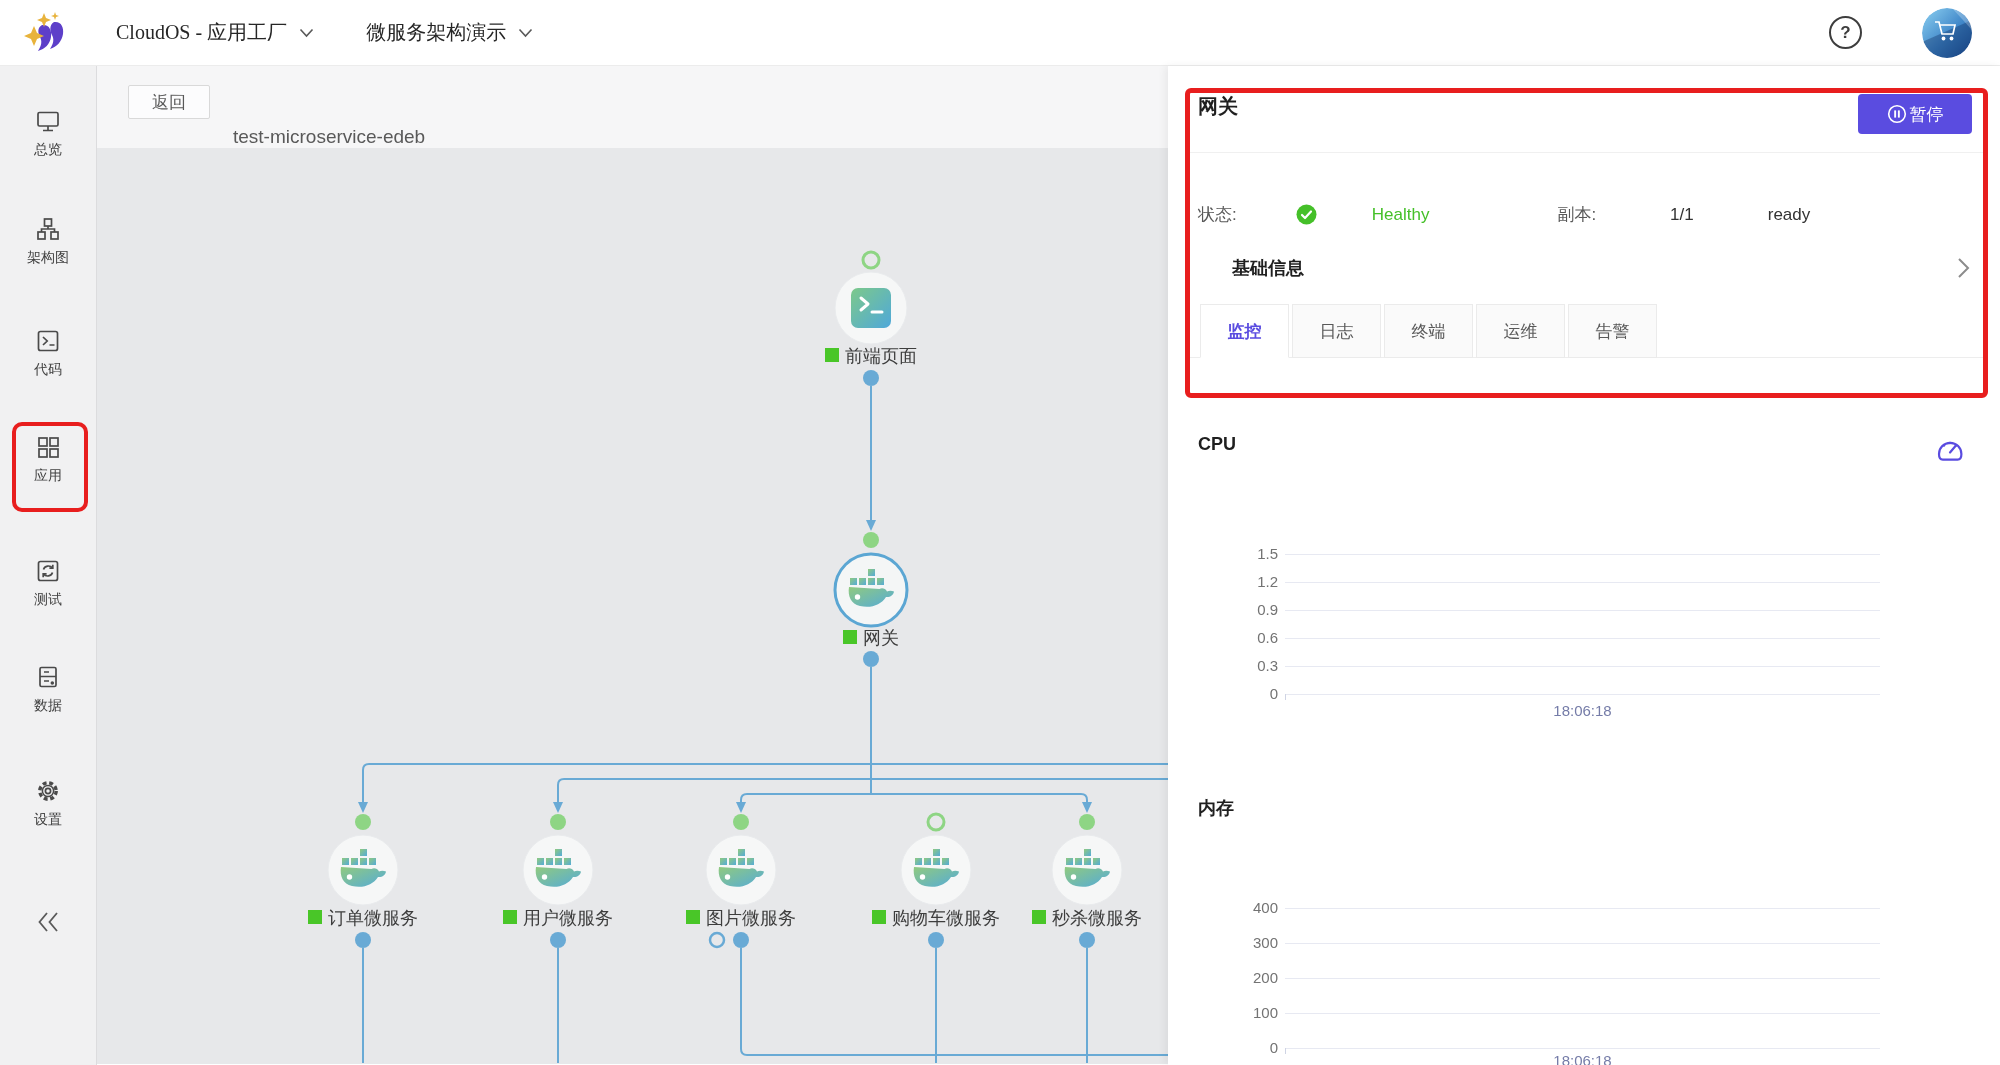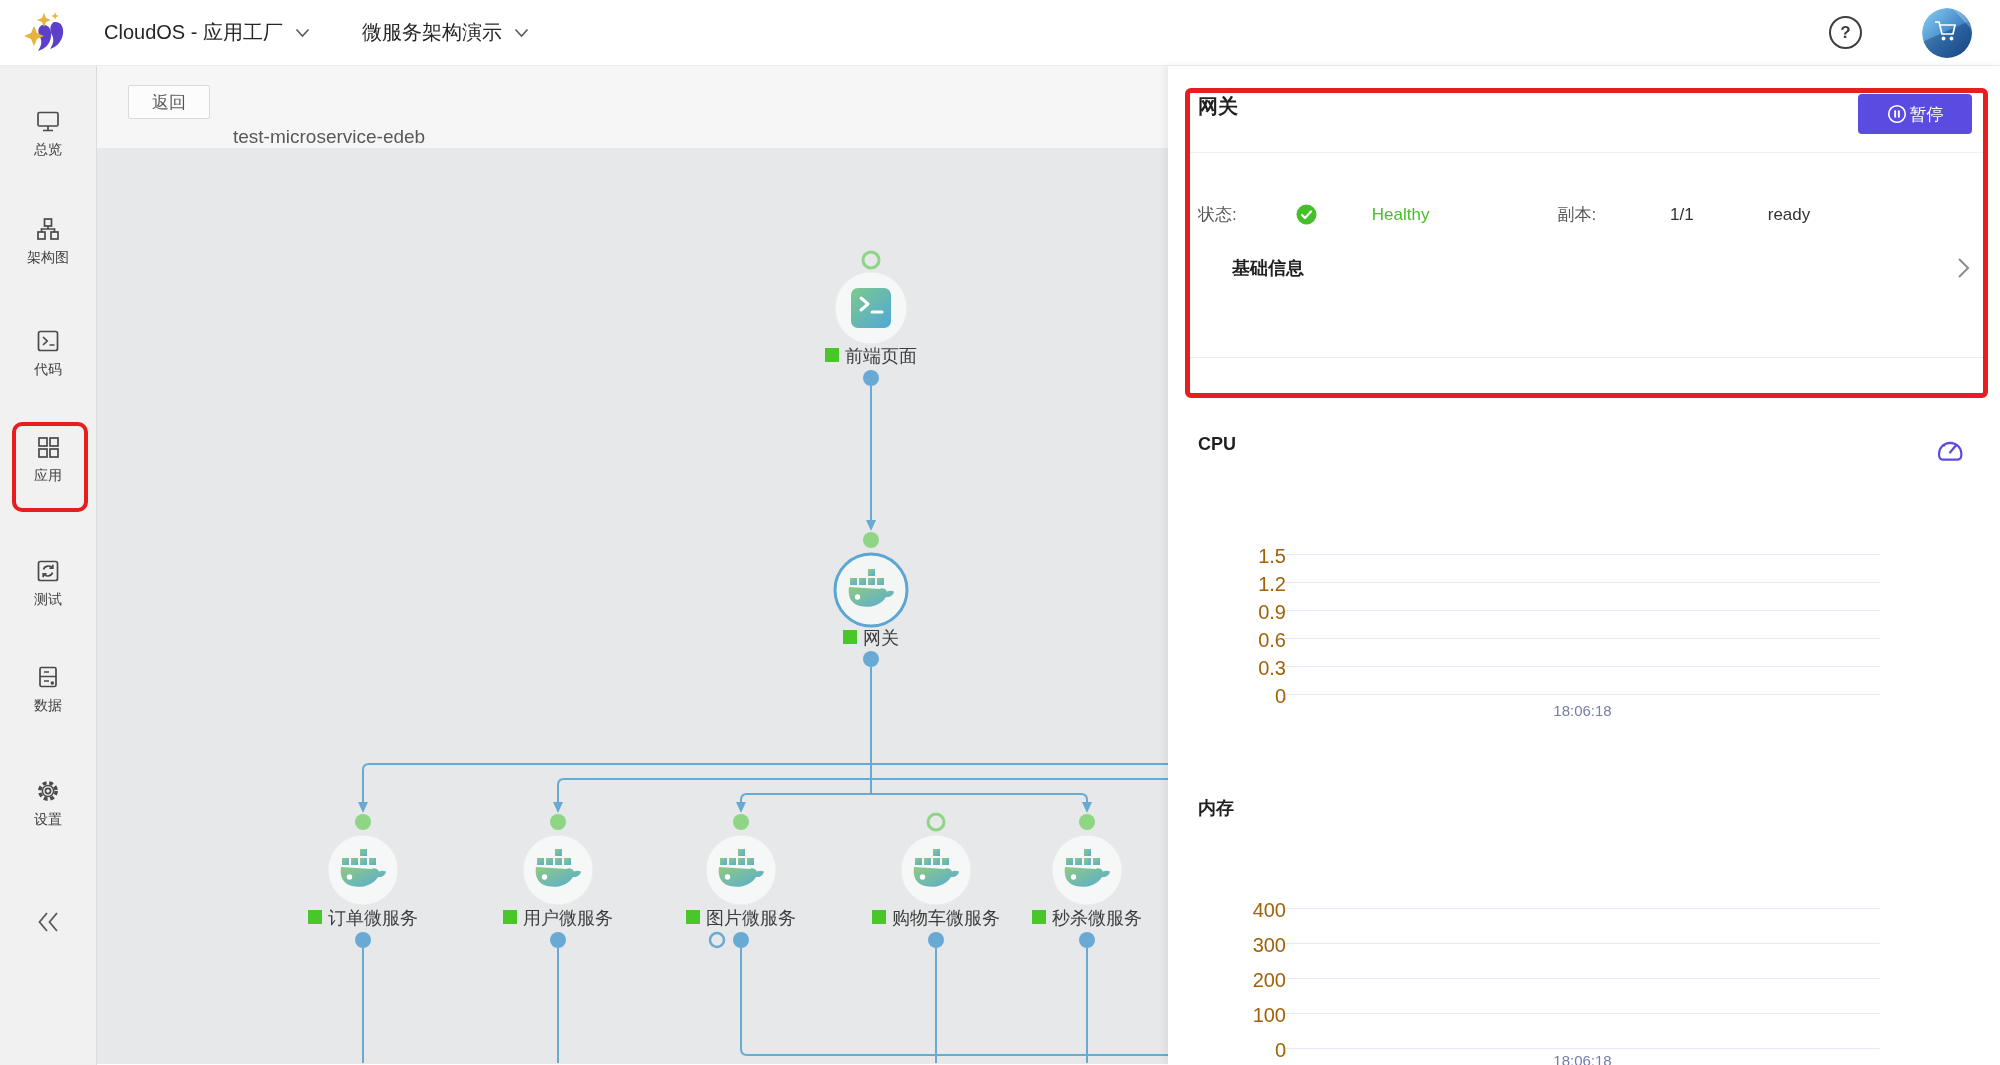--- a/index.html
+++ b/index.html
@@ -4,21 +4,21 @@
 <style>
   html,body{margin:0;padding:0;background:#fff;font-family:"Liberation Sans",sans-serif;}
   #stage{position:relative;width:2000px;height:1065px;overflow:hidden;background:#fff;}
 
   
   #header{position:absolute;left:0;top:0;width:2000px;height:66px;background:#fff;border-bottom:1px solid #ececec;display:flex;align-items:center;box-sizing:border-box;}
   .logo{margin-left:22px;width:48px;height:48px;}
   .selector{display:flex;align-items:center;cursor:pointer;}
   .selector .sel-label{font-size:20px;color:#262626;}
   .selector .chev{margin-left:12px;}
-  #product-selector{margin-left:34px;}
+  #product-selector{margin-left:46px;font-family:Liberation Serif, serif;}
   #app-selector{margin-left:52px;}
   .header-right{margin-left:auto;display:flex;align-items:center;}
   .help-circle{width:29px;height:29px;border:2px solid #3d3d3d;border-radius:50%;display:flex;align-items:center;justify-content:center;font-size:17px;font-weight:bold;color:#3d3d3d;cursor:pointer;}
   .avatar{width:50px;height:50px;border-radius:50%;overflow:hidden;margin-left:60px;margin-right:28px;cursor:pointer;}
 
   
   #sidebar{position:absolute;left:0;top:66px;width:97px;height:999px;background:#f1f1f2;border-right:1px solid #dcdcde;box-sizing:border-box;}
   .side-item{position:absolute;left:0;width:96px;text-align:center;cursor:pointer;}
   .side-item .icon{display:inline-block;height:26px;}
   .side-item .lbl{margin-top:3px;font-size:14px;color:#404040;}
@@ -45,21 +45,21 @@
   .basic-row{position:absolute;left:30px;right:30px;top:190px;display:flex;align-items:center;justify-content:space-between;cursor:pointer;margin-left:34px;}
   .basic-row .bi-label{font-size:18px;font-weight:bold;color:#1f1f1f;}
   .tabs{position:absolute;left:32px;top:238px;display:flex;gap:3px;z-index:2;}
   .tab{width:89px;height:54px;box-sizing:border-box;border:1px solid #ebebeb;background:#fafafa;display:flex;align-items:center;justify-content:center;font-size:17px;color:#595959;cursor:pointer;}
   .tab.active{background:#fff;color:#5a4ce0;font-weight:bold;border-bottom-color:#fff;}
   .tabline{position:absolute;left:18px;right:14px;top:291px;height:1px;background:#ededed;z-index:1;}
 
   .chart-title{position:absolute;left:30px;font-size:18px;font-weight:bold;color:#1f1f1f;}
   .gauge-btn{position:absolute;right:34px;top:366px;width:32px;height:32px;background:none;border:none;cursor:pointer;padding:0;}
   .grow{position:absolute;left:0;width:712px;height:0;}
-  .gtick{position:absolute;left:8px;width:110px;top:-9px;text-align:right;font-size:20px;color:#a16207;}
+  .gtick{position:absolute;left:0;width:110px;top:-9px;text-align:right;font-size:15px;color:#737373;}
   .gline{position:absolute;left:117px;right:0;top:0;border-top:1px solid #e7e9f2;}
   .nub{position:absolute;left:117px;width:1px;height:6px;background:#cfd4e4;}
   .xlab{position:absolute;left:117px;width:595px;text-align:center;font-size:15px;color:#757ca8;}
 
   
   .red-rect{position:absolute;border:5px solid #e81e1e;border-radius:6px;box-sizing:border-box;pointer-events:none;z-index:10;}
   #red-panel{left:1185px;top:88px;width:803px;height:310px;}
   #red-sidebar{left:12px;top:422px;width:76px;height:90px;border-width:4px;border-radius:10px;}
 </style>
 </head>
@@ -335,20 +335,27 @@
       <span class="rep-state">ready</span>
     </div>
 
     <div class="basic-row">
       <span class="bi-label">基础信息</span>
       <svg width="13" height="22" viewBox="0 0 13 22">
           <polyline points="2,2 11,11 2,20" fill="none" stroke="#8c8c8c" stroke-width="2"></polyline>
         </svg>
     </div>
 
+    <div class="tabs">
+      <div class="tab active">监控</div>
+      <div class="tab">日志</div>
+      <div class="tab">终端</div>
+      <div class="tab">运维</div>
+      <div class="tab">告警</div>
+    </div>
     <div class="tabline"></div>
 
     <div class="chart-title" style="top:368px">CPU</div>
     <button class="gauge-btn">
       <svg width="32" height="32" viewBox="0 0 32 32">
         <path d="M5 22 a11.2 11.2 0 1 1 22.4 0 c0 3.6 -1.6 5.6 -3.8 5.6 h-14.8 c-2.2 0 -3.8 -2 -3.8 -5.6 z" fill="none" stroke="#5a4ce0" stroke-width="2.2"></path>
         <path d="M16 20.5 L21.5 14" stroke="#5a4ce0" stroke-width="2.2" stroke-linecap="round"></path>
         <circle cx="10" cy="13.5" r="1.2" fill="#5a4ce0"></circle>
         <circle cx="16" cy="11" r="1.2" fill="#5a4ce0"></circle>
         <circle cx="22" cy="13.5" r="1.2" fill="#5a4ce0"></circle>

